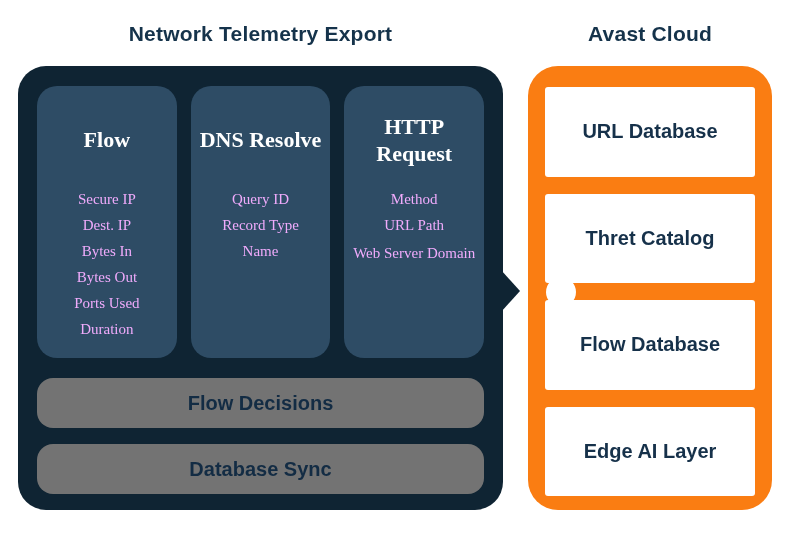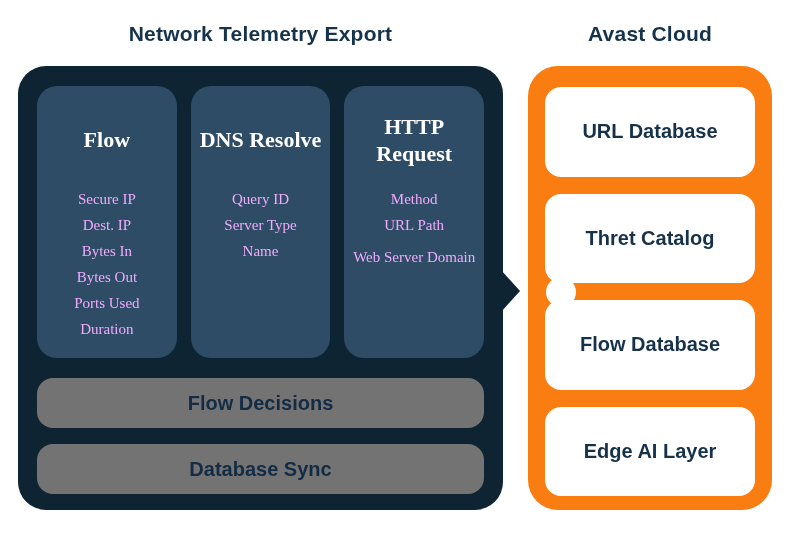--- a/index.html
+++ b/index.html
@@ -57,21 +57,21 @@
     font-size: 22px;
     font-weight: 700;
     line-height: 1.25;
   }
   .col-items {
     color: #f0abfc;
     font-size: 15px;
     line-height: 26px;
   }
   .col-item { white-space: normal; }
-  .column-http .col-item:nth-child(3) { margin-top: 7px; line-height: 24px; }
+  .column-http .col-item:nth-child(3) { margin-top: 7px; line-height: 16px; }
 
   .bar {
     height: 50px;
     background: #737373;
     border-radius: 16px;
     display: flex;
     align-items: center;
     justify-content: center;
     font-size: 20px;
     font-weight: 700;
@@ -97,21 +97,21 @@
     background: #fa7d12;
     border-radius: 30px;
     padding: 21px 17px 14px 17px;
     display: flex;
     flex-direction: column;
     gap: 17px;
   }
   .cloud-box {
     flex: 1;
     background: #ffffff;
-    border-radius: 16px;
+    border-radius: 3px;
     display: flex;
     align-items: center;
     justify-content: center;
     font-size: 20px;
     font-weight: 700;
     color: #16314a;
   }
   .connector-notch {
     position: absolute;
     left: 546px; top: 277px;
@@ -138,21 +138,21 @@
         <div class="col-item">Bytes Out</div>
         <div class="col-item">Ports Used</div>
         <div class="col-item">Duration</div>
       </div>
     </div>
 
     <div class="column column-dns">
       <div class="col-header">DNS Resolve</div>
       <div class="col-items">
         <div class="col-item">Query ID</div>
-        <div class="col-item">Server Type</div>
+        <div class="col-item">Record Type</div>
         <div class="col-item">Name</div>
       </div>
     </div>
 
     <div class="column column-http">
       <div class="col-header">HTTP Request</div>
       <div class="col-items">
         <div class="col-item">Method</div>
         <div class="col-item">URL Path</div>
         <div class="col-item">Web Server Domain</div>

